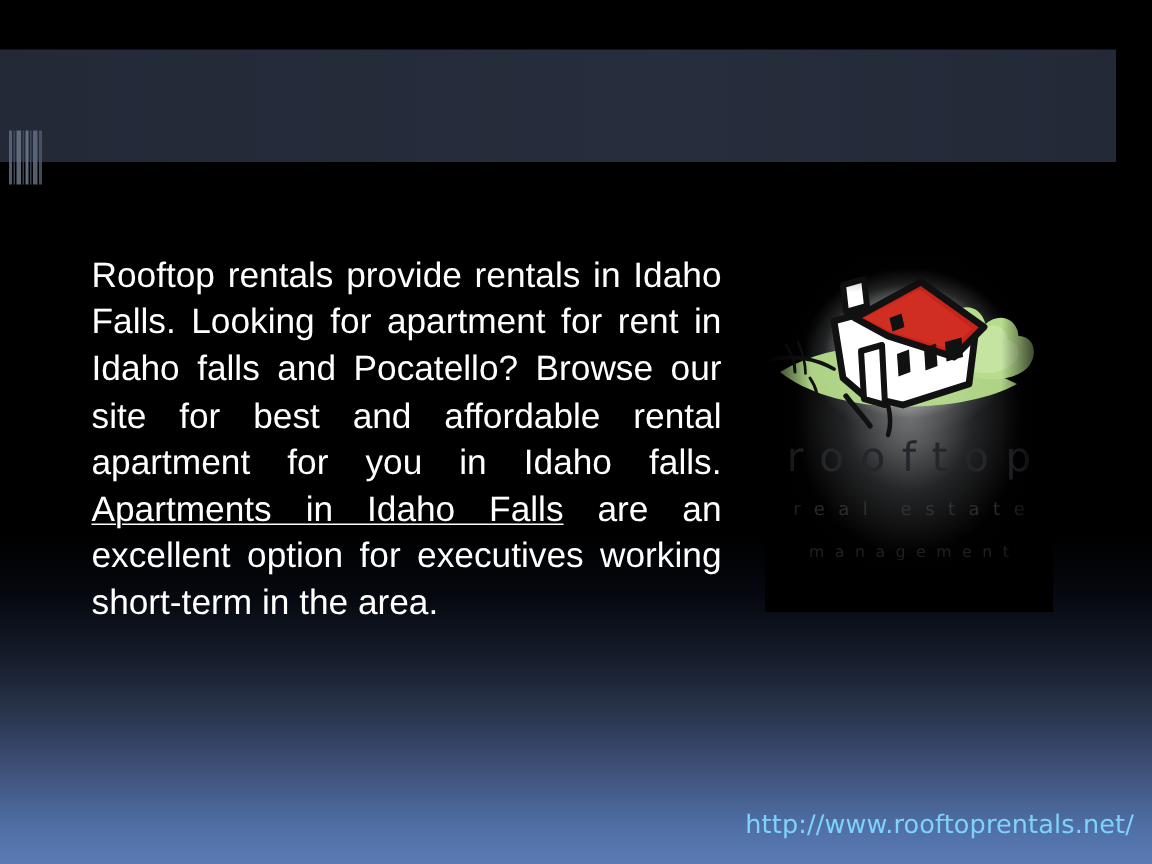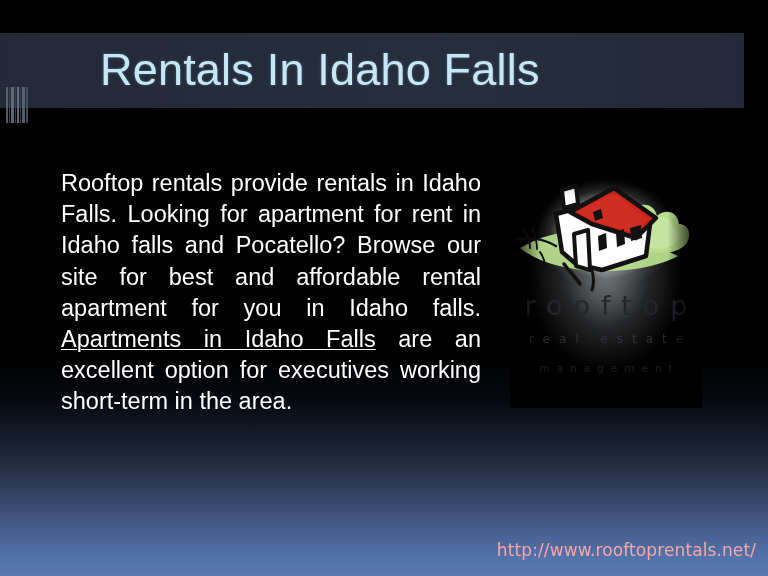--- a/index.html
+++ b/index.html
@@ -185,21 +185,21 @@
       linear-gradient(to bottom, #000 0%, rgba(0,0,0,.5) 5%, rgba(0,0,0,0) 14%, rgba(0,0,0,0) 80%, rgba(0,0,0,.75) 93%, #000 100%);
   }
 
   
   .footer-url {
     position: absolute;
     left: 0;
     top: 540px;
     width: 756px;
     text-align: right;
-    color: #fca5a5;
+    color: #7dd3fc;
     font-size: 17px;
     letter-spacing: .1px;
     font-family: "DejaVu Sans", sans-serif;
   }
 </style>
 </head>
 <body>
 
 <div id="slide">
 
@@ -211,21 +211,20 @@
         <i></i>
         <i></i>
         <i></i>
         <i></i>
         <i></i>
         <i></i>
         <i></i>
     </div>
   </div>
 
-  <div class="slide-title">Rentals In Idaho Falls</div>
 
   <div class="body-text">
     <span class="seg">Rooftop rentals provide rentals in Idaho Falls. Looking for apartment for rent in Idaho falls and Pocatello? Browse our site for best and affordable rental apartment for you in Idaho falls. </span><span class="link">Apartments in Idaho Falls</span><span class="seg"> are an excellent option for executives working short-term in the area.</span>
   </div>
 
   <div class="logo-wrap">
     <div class="logo-glow"></div>
 
     <svg class="logo-art" viewBox="0 0 192 248">
 

